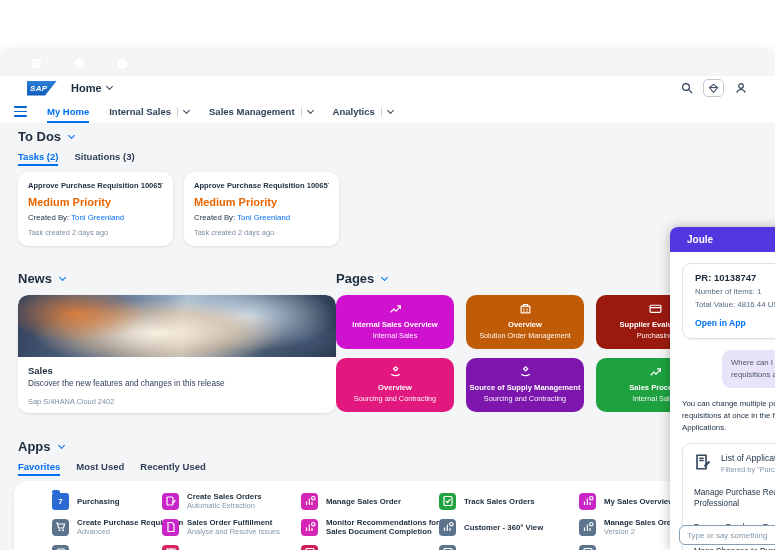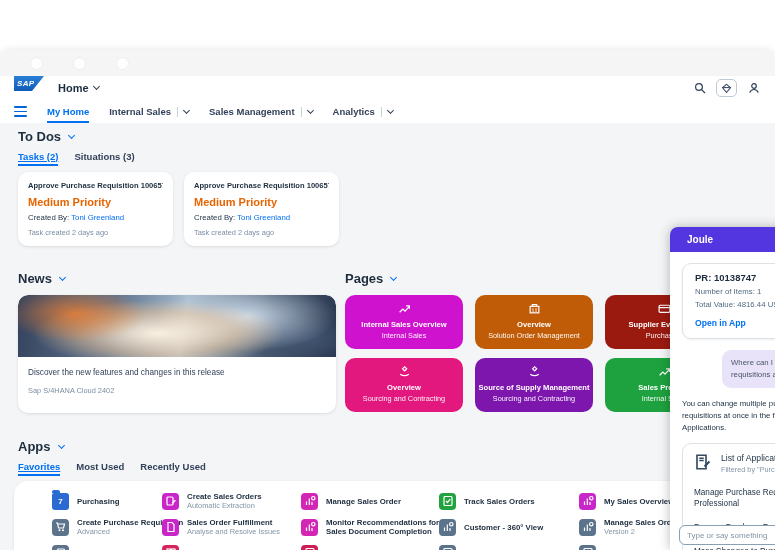--- a/index.html
+++ b/index.html
@@ -9,21 +9,21 @@
 
   
   .window { position:absolute; left:0; top:50px; width:775px; height:500px;
     background:#fbfcfd; border-radius:10px 10px 0 0; box-shadow:0 1px 10px rgba(0,0,0,.14); }
   .titlebar { height:26px; background:#f5f5f6; border-radius:10px 10px 0 0;
     display:flex; align-items:center; padding-left:30px; gap:30px; }
   .tdot { width:13px; height:13px; border-radius:50%; background:#fefefe;
     box-shadow:inset 0 0 0 1px #ececee; }
 
   
-  .shellhead { height:24px; background:#fff; display:flex; padding:0 14px; }
+  .shellhead { height:24px; background:#fff; display:flex; align-items:center; padding:0 27px; }
   .saplogo { width:30px; height:15px; background:linear-gradient(180deg,#2a7fd6,#0f5cb8);
     clip-path:polygon(0 0,100% 0,60% 100%,0 100%); color:#fff; font-size:8px; font-weight:bold;
     font-style:italic; display:flex; align-items:center; padding-left:3px; letter-spacing:.3px; }
   .homemenu { margin-left:14px; font-size:11px; font-weight:bold; display:flex; align-items:center; gap:5px; }
   .chev { width:5px; height:5px; border-right:1.4px solid #32415a; border-bottom:1.4px solid #32415a;
     transform:rotate(45deg); display:inline-block; margin-top:-3px; }
   .chev.blue { border-color:#0070f2; }
   .headicons { margin-left:auto; display:flex; align-items:center; gap:9px; }
   .hicon { width:15px; height:15px; display:flex; align-items:center; justify-content:center; }
   .hicon svg { width:12px; height:12px; stroke:#32415a; fill:none; stroke-width:1.2; }
@@ -39,35 +39,35 @@
     position:relative; height:23px; line-height:23px; }
   .navtab .vsep { width:1px; height:10px; background:#c9d1d9; }
   .navtab.active { color:#0070f2; }
   .navtab.active::after { content:""; position:absolute; left:0; right:0; bottom:0; height:2.5px; background:#0070f2; }
 
   
   .content { position:absolute; left:0; top:73px; right:0; bottom:0; background:#f4f5f6; padding:6px 18px 0; overflow:hidden; }
   .sechead { font-size:13px; font-weight:bold; color:#1d2d3e; display:flex; align-items:center; gap:8px; }
   .tabsrow { display:flex; gap:16px; margin-top:7px; }
   .ttab { font-size:9.5px; color:#32415a; font-weight:bold; padding-bottom:4px; position:relative; }
-  .ttab.active { color:#0070f2;text-decoration:underline; }
+  .ttab.active { color:#0070f2; }
   .ttab.active::after { content:""; position:absolute; left:0; right:0; bottom:0; height:2.2px; background:#0070f2; }
 
   
   .taskrow { display:flex; gap:11px; margin-top:6px; }
   .taskcard { width:155px; height:74px; background:#fff; border-radius:10px;
     box-shadow:0 1px 3px rgba(34,54,73,.12); padding:9px 10px; display:flex; flex-direction:column; }
   .tk-title { font-size:7.6px; font-weight:bold; white-space:nowrap; overflow:hidden; }
   .tk-pri { font-size:11px; margin-top:6px; font-weight:bold; }
   .tk-by { font-size:7.8px; margin-top:5px; color:#223548; }
   .tk-by a { color:#0070f2; text-decoration:none; }
   .tk-age { font-size:7.4px; color:#7b8ea2; margin-top:auto; }
 
   
-  .midrow { display:flex; gap:9px; margin-top:25px; }
+  .midrow { display:flex; gap:0; margin-top:25px; }
   .newscol { width:318px; }
   .pagescol { flex:1; }
   .newscard { margin-top:9px; width:318px; height:118px; background:#fff; border-radius:10px;
     box-shadow:0 1px 3px rgba(34,54,73,.12); overflow:hidden; }
   .newsimg { height:62px; border-radius:10px 10px 0 0;
     background:
       radial-gradient(ellipse 34% 70% at 18% 30%, rgba(255,130,40,.75), transparent 65%),
       radial-gradient(ellipse 55% 75% at 44% 62%, rgba(255,244,228,.95), rgba(255,205,150,.45) 45%, transparent 72%),
       radial-gradient(ellipse 40% 80% at 72% 35%, rgba(214,228,242,.9), transparent 70%),
       radial-gradient(ellipse 25% 50% at 90% 70%, rgba(70,90,120,.8), transparent 70%),
@@ -217,20 +217,21 @@
 
       <div class="midrow">
         <div class="newscol">
           <div class="sechead">
             <span>News</span>
             <span class="chev blue"></span>
           </div>
           <div class="newscard">
             <div class="newsimg"></div>
             <div class="newsbody">
+              <div class="news-title">Sales</div>
               <div class="news-desc">Discover the new features and changes in this release</div>
               <div class="news-foot">Sap S/4HANA Cloud 2402</div>
             </div>
           </div>
         </div>
 
         <div class="pagescol">
           <div class="sechead">
             <span>Pages</span>
             <span class="chev blue"></span>

